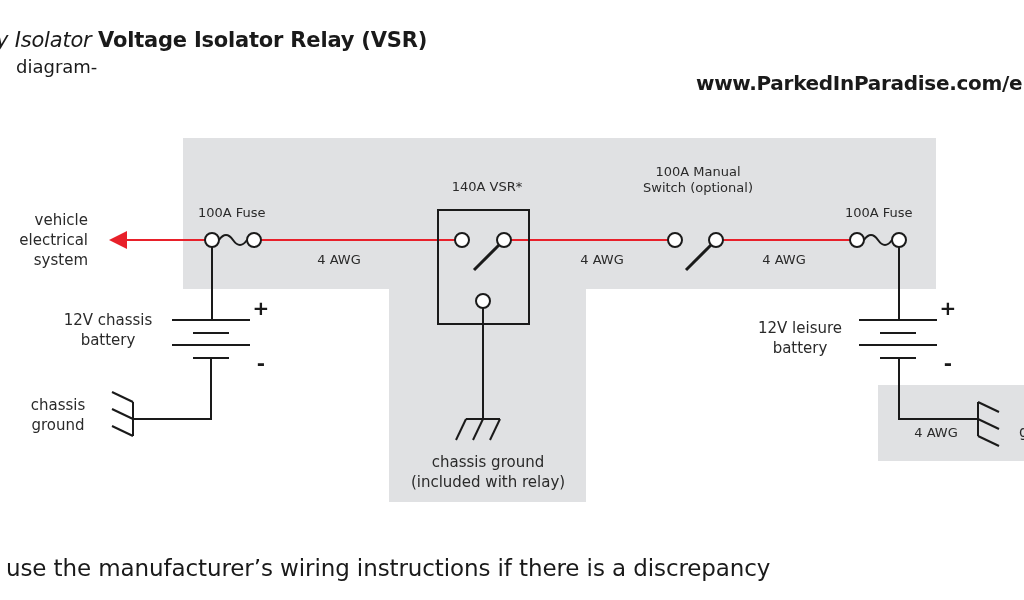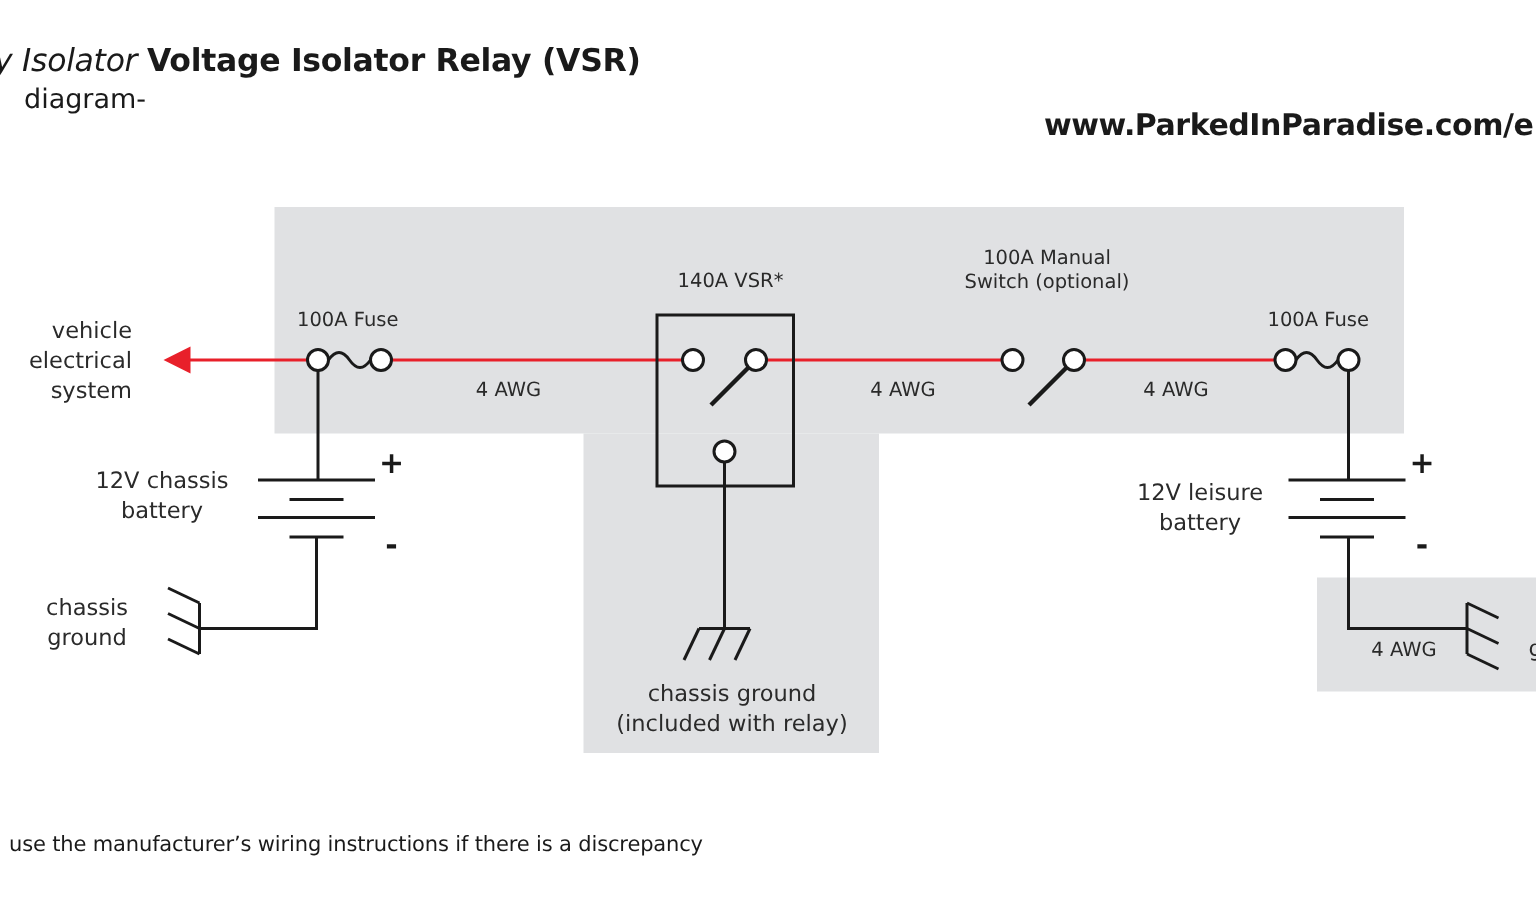--- a/index.html
+++ b/index.html
@@ -3,21 +3,21 @@
 <meta charset="utf-8">
 <style>
   html, body { margin: 0; padding: 0; background: #ffffff; }
   body { width: 1024px; height: 600px; position: relative; overflow: hidden;
          font-family: "DejaVu Sans", "Liberation Sans", sans-serif; color: #1a1a1a; }
   .title { position: absolute; left: -4px; top: 28px; font-size: 21px; white-space: nowrap; letter-spacing: -0.2px; }
   .title .ital { font-style: italic; font-weight: normal; }
   .title .bold { font-weight: bold; }
   .subtitle { position: absolute; left: 4px; top: 56px; font-size: 18px; white-space: nowrap; margin-left: 12px; }
   .url { position: absolute; left: 696px; top: 30px; font-size: 20px; font-weight: bold; white-space: nowrap; letter-spacing: -0.3px; margin-top: 41px; }
-  .footnote { position: absolute; left: 6px; top: 555px; font-size: 14px; white-space: nowrap; letter-spacing: -0.1px; }
+  .footnote { position: absolute; left: 6px; top: 555px; font-size: 23px; white-space: nowrap; letter-spacing: -0.1px; }
   svg#diagram { position: absolute; left: 0; top: 0; }
   .lbl { font-family: "DejaVu Sans", "Liberation Sans", sans-serif; fill: #2a2a2a; }
 </style>
 <style>
   .panel{fill:#e0e1e3;}
   .red{stroke:#e8202a;stroke-width:2;}
   .redfill{fill:#e8202a;}
   .blk{stroke:#1a1a1a;stroke-width:2;fill:none;}
   .blk3{stroke:#1a1a1a;stroke-width:3;}
   .box{stroke:#1a1a1a;stroke-width:2;fill:none;}

